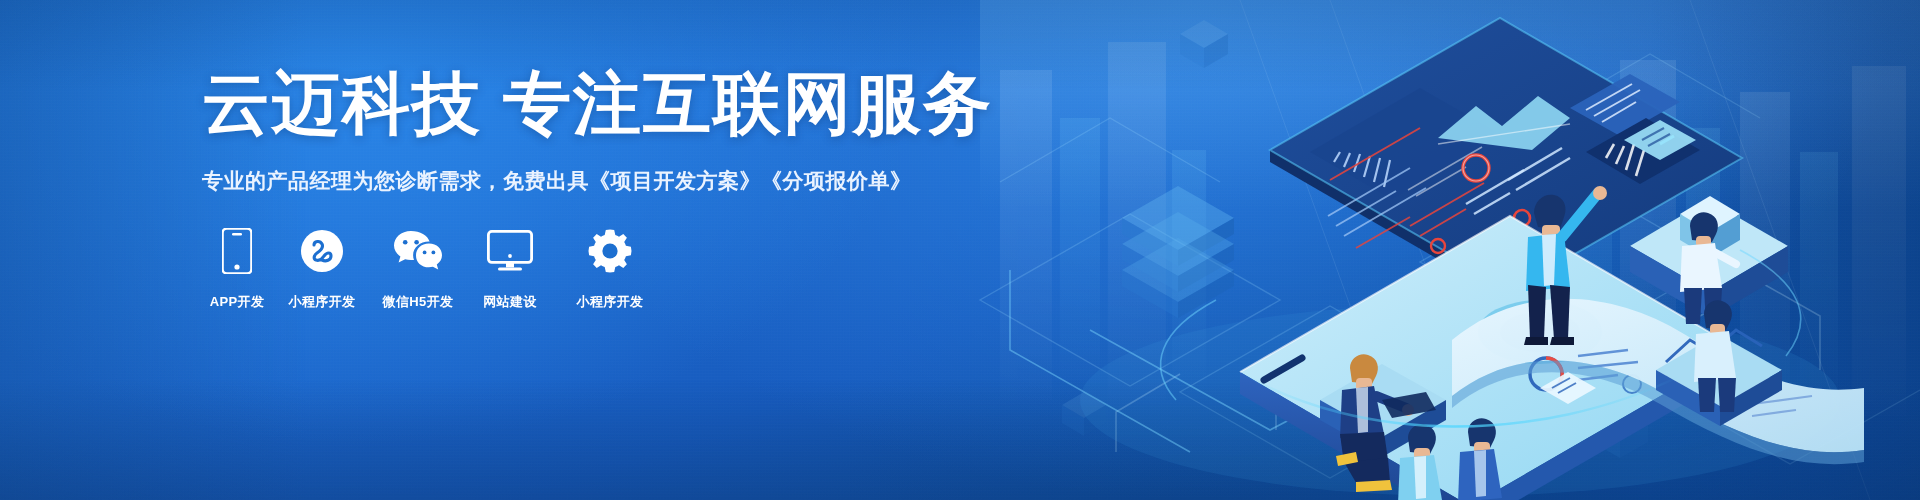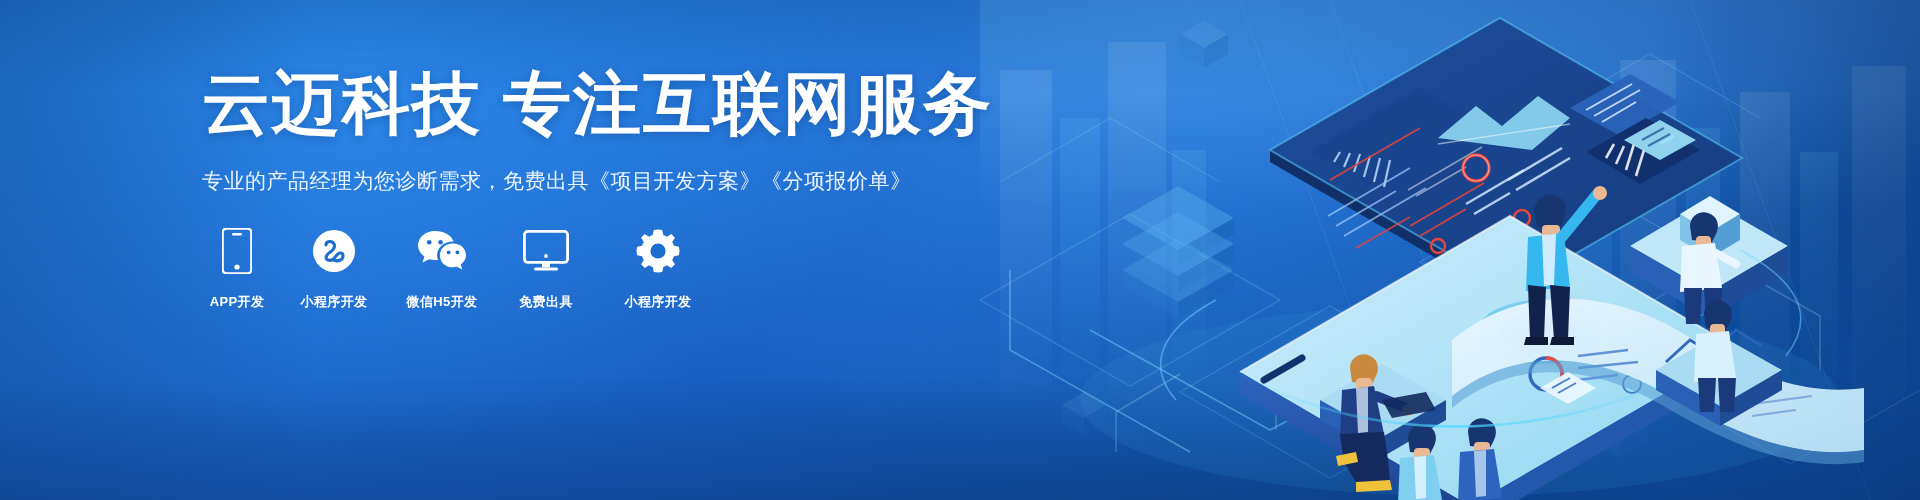--- a/index.html
+++ b/index.html
@@ -68,32 +68,32 @@
     text-shadow: 0 2px 10px rgba(3,36,86,.30);
     white-space: nowrap;
   }
   .subtitle {
     margin: 0;
     font-size: 21px;
     line-height: 36px;
     color: #eaf3ff;
     letter-spacing: .5px;
     white-space: nowrap;
-    font-weight: 400;
+    font-weight: 700;
   }
   .sub-wrap { margin-top: 22px; }
 
   
   .services {
     position: absolute;
     left: 200px;
     top: 228px;
     display: flex;
     align-items: flex-end;
-    gap: 12px;
+    gap: 0;
     z-index: 6;
   }
   .service {
     width: 72px;
     display: flex;
     flex-direction: column;
     align-items: center;
     text-align: center;
   }
   .service + .service { margin-left: 0; }
@@ -539,21 +539,21 @@
 
     <div class="service s3">
       <div class="svc-icon">
         <svg width="46" height="42" viewBox="0 0 46 42">
           <rect x="1.4" y="1.4" width="43.2" height="31" rx="3.4" ry="3.4" fill="none" stroke="#ffffff" stroke-width="2.8"></rect>
           <circle cx="23" cy="26" r="1.9" fill="#ffffff"></circle>
           <rect x="19" y="32.4" width="8" height="5" fill="#ffffff"></rect>
           <rect x="11" y="37.4" width="24" height="3.1" rx="1.5" fill="#ffffff"></rect>
         </svg>
       </div>
-      <div class="svc-label">免费出具</div>
+      <div class="svc-label">网站建设</div>
     </div>
 
     <div class="service s4">
       <div class="svc-icon">
         <svg width="44" height="44" viewBox="0 0 44 44">
           <path d="M22 0.5 L26.2 1.1 L27.3 6.1 C28.6 6.5 29.9 7.1 31 7.8 L35.3 5.1 L38.9 8.7 L36.2 13 C36.9 14.1 37.5 15.4 37.9 16.7 L42.9 17.8 L43.5 22 L42.9 26.2 L37.9 27.3 C37.5 28.6 36.9 29.9 36.2 31 L38.9 35.3 L35.3 38.9 L31 36.2 C29.9 36.9 28.6 37.5 27.3 37.9 L26.2 42.9 L22 43.5 L17.8 42.9 L16.7 37.9 C15.4 37.5 14.1 36.9 13 36.2 L8.7 38.9 L5.1 35.3 L7.8 31 C7.1 29.9 6.5 28.6 6.1 27.3 L1.1 26.2 L0.5 22 L1.1 17.8 L6.1 16.7 C6.5 15.4 7.1 14.1 7.8 13 L5.1 8.7 L8.7 5.1 L13 7.8 C14.1 7.1 15.4 6.5 16.7 6.1 L17.8 1.1 Z" fill="#ffffff"></path>
           <circle cx="22" cy="22" r="7.6" fill="#1c6fd0"></circle>
         </svg>
       </div>
       <div class="svc-label">小程序开发</div>

